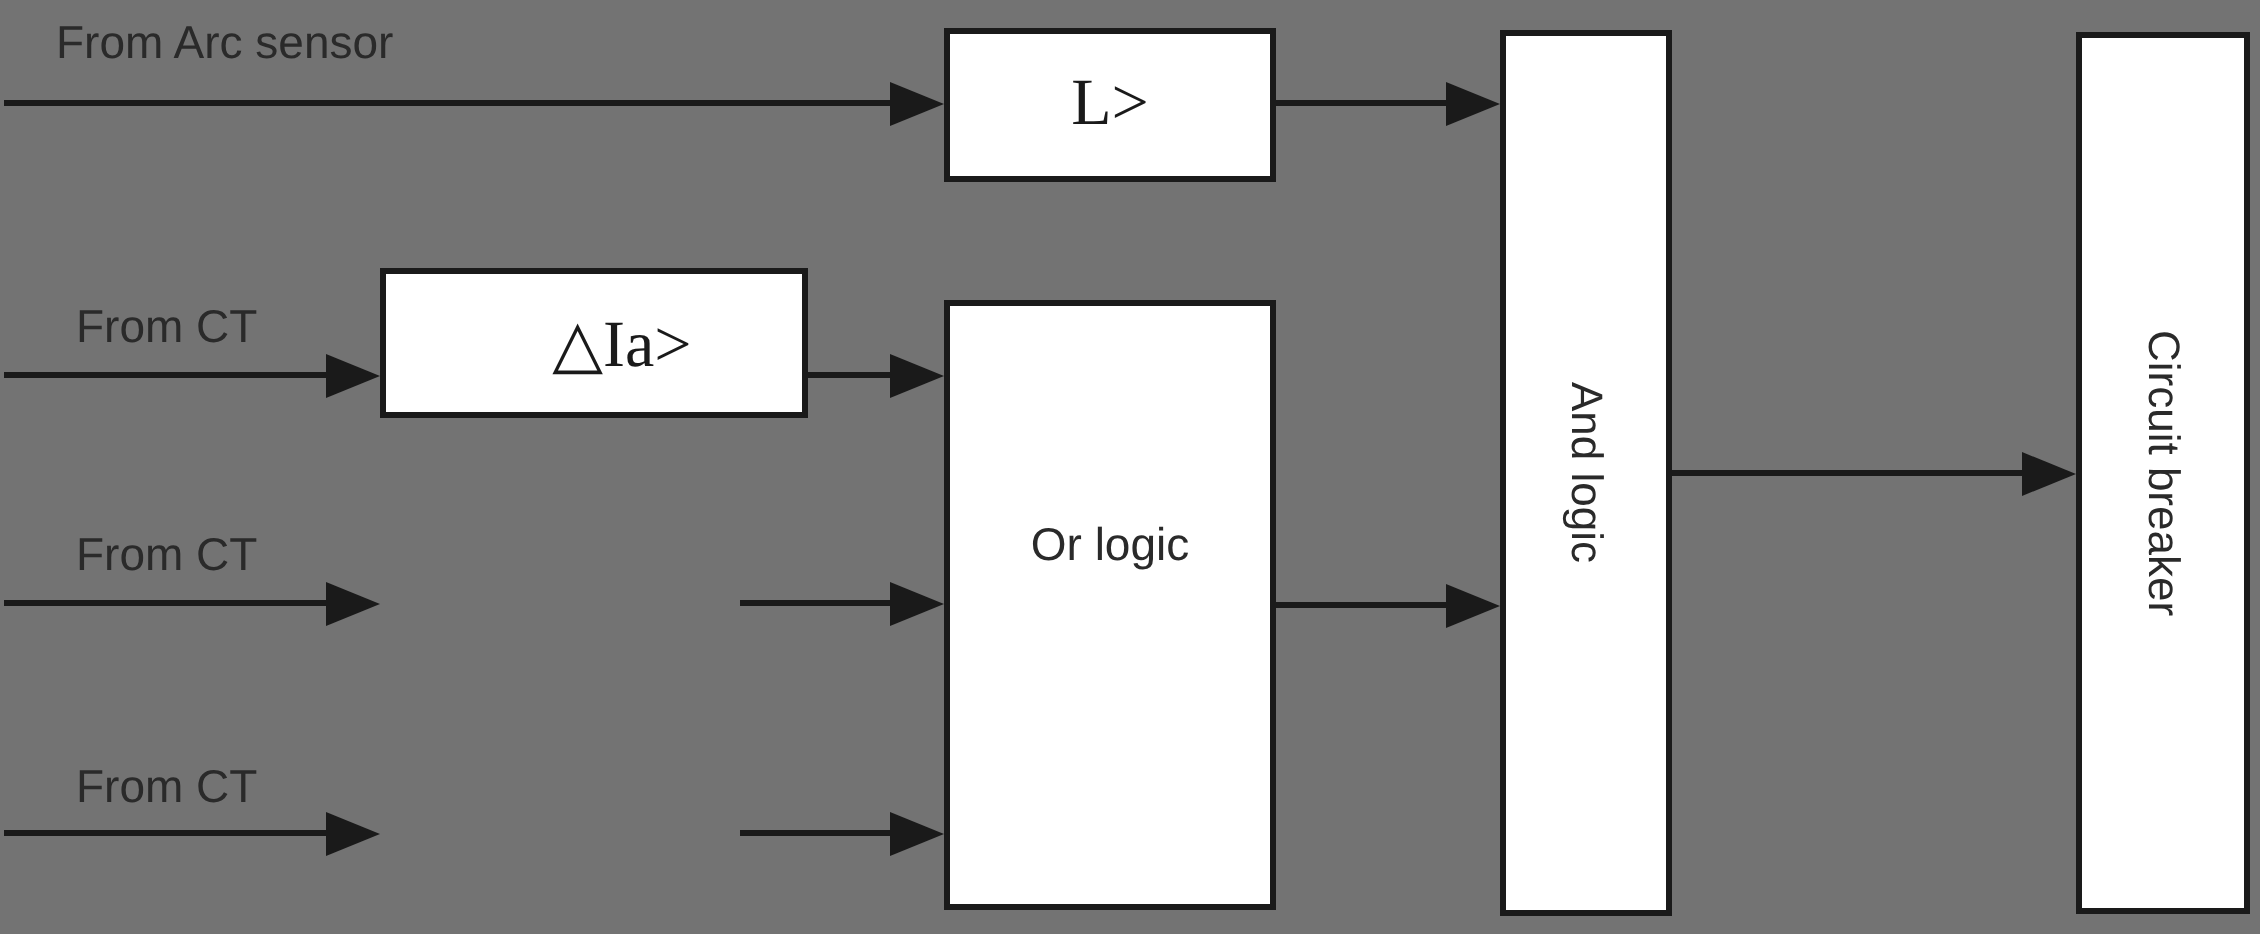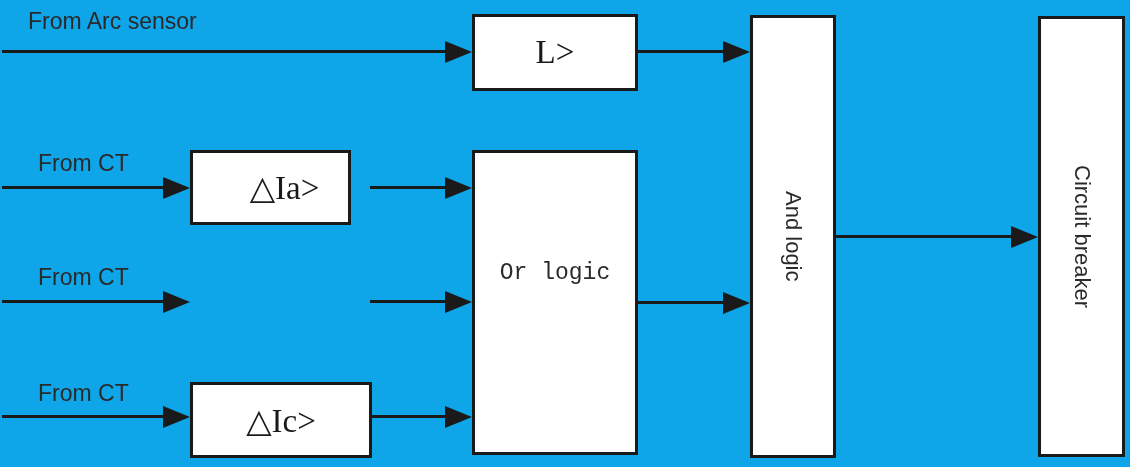--- a/index.html
+++ b/index.html
@@ -4,21 +4,21 @@
 <style>
   html, body {
     margin: 0;
     padding: 0;
     background: #ffffff;
   }
   .canvas {
     position: relative;
     width: 1130px;
     height: 467px;
-    background: #0ea5e9;
+    background: #737373;
     overflow: hidden;
     font-family: "Liberation Sans", sans-serif;
     color: #1a1a1a;
   }
   .node {
     position: absolute;
     border: 3px solid #1a1a1a;
     background: #ffffff;
     display: flex;
     align-items: center;
@@ -59,21 +59,20 @@
   }
   .flow-label {
     position: absolute;
     font-family: "Liberation Sans", sans-serif;
     font-size: 23px;
     color: #2a2a2a;
     white-space: nowrap;
   }
   .or-offset {
     transform: translateY(-30px);
-    font-family: Liberation Mono, monospace;
   }
 </style>
 </head>
 <body>
 
 <div class="canvas">
 
   <div class="flow-label" style="left:28px; top:8px;">From Arc sensor</div>
   <div class="flow-label" style="left:38px; top:150px;">From CT</div>
   <div class="flow-label" style="left:38px; top:264px;">From CT</div>
@@ -106,28 +105,25 @@
   <div class="hline" style="left:636px; top:301px; width:90px;"></div>
   <div class="arrowhead" style="left:723px; top:292px;"></div>
 
   <div class="hline" style="left:834px; top:235px; width:180px;"></div>
   <div class="arrowhead" style="left:1011px; top:226px;"></div>
 
   <div class="node" style="left:472px; top:14px; width:166px; height:77px;">
     <span class="node-label-serif">L&gt;</span>
   </div>
 
-  <div class="node" style="left:190px; top:150px; width:161px; height:75px;padding-left:28px;">
+  <div class="node" style="left:190px; top:134px; width:214px; height:75px;padding-left:28px;">
     <span class="node-label-serif">△Ia&gt;</span>
   </div>
 
 
-  <div class="node" style="left:190px; top:382px; width:182px; height:76px;">
-    <span class="node-label-serif">△Ic&gt;</span>
-  </div>
 
   <div class="node" style="left:472px; top:150px; width:166px; height:305px;">
     <span class="node-label-sans or-offset">Or logic</span>
   </div>
 
   <div class="node" style="left:750px; top:15px; width:86px; height:443px;">
     <span class="vtext">And logic</span>
   </div>
 
   <div class="node" style="left:1038px; top:16px; width:87px; height:441px;">

